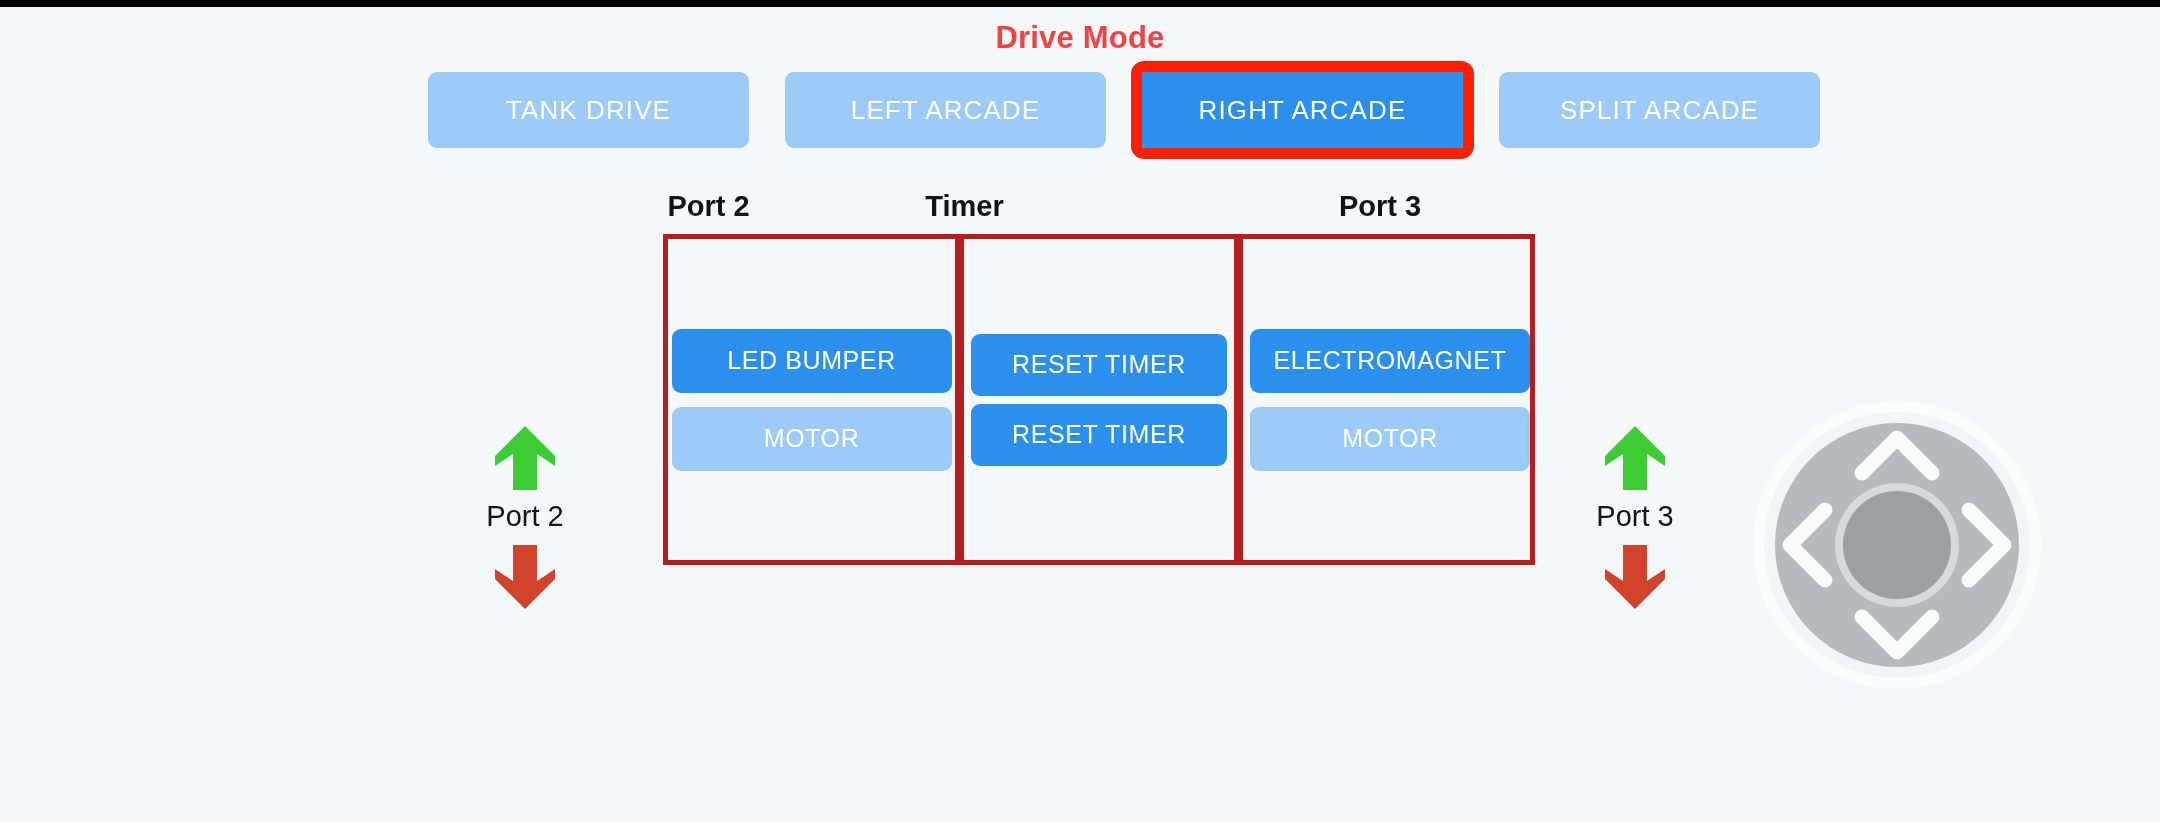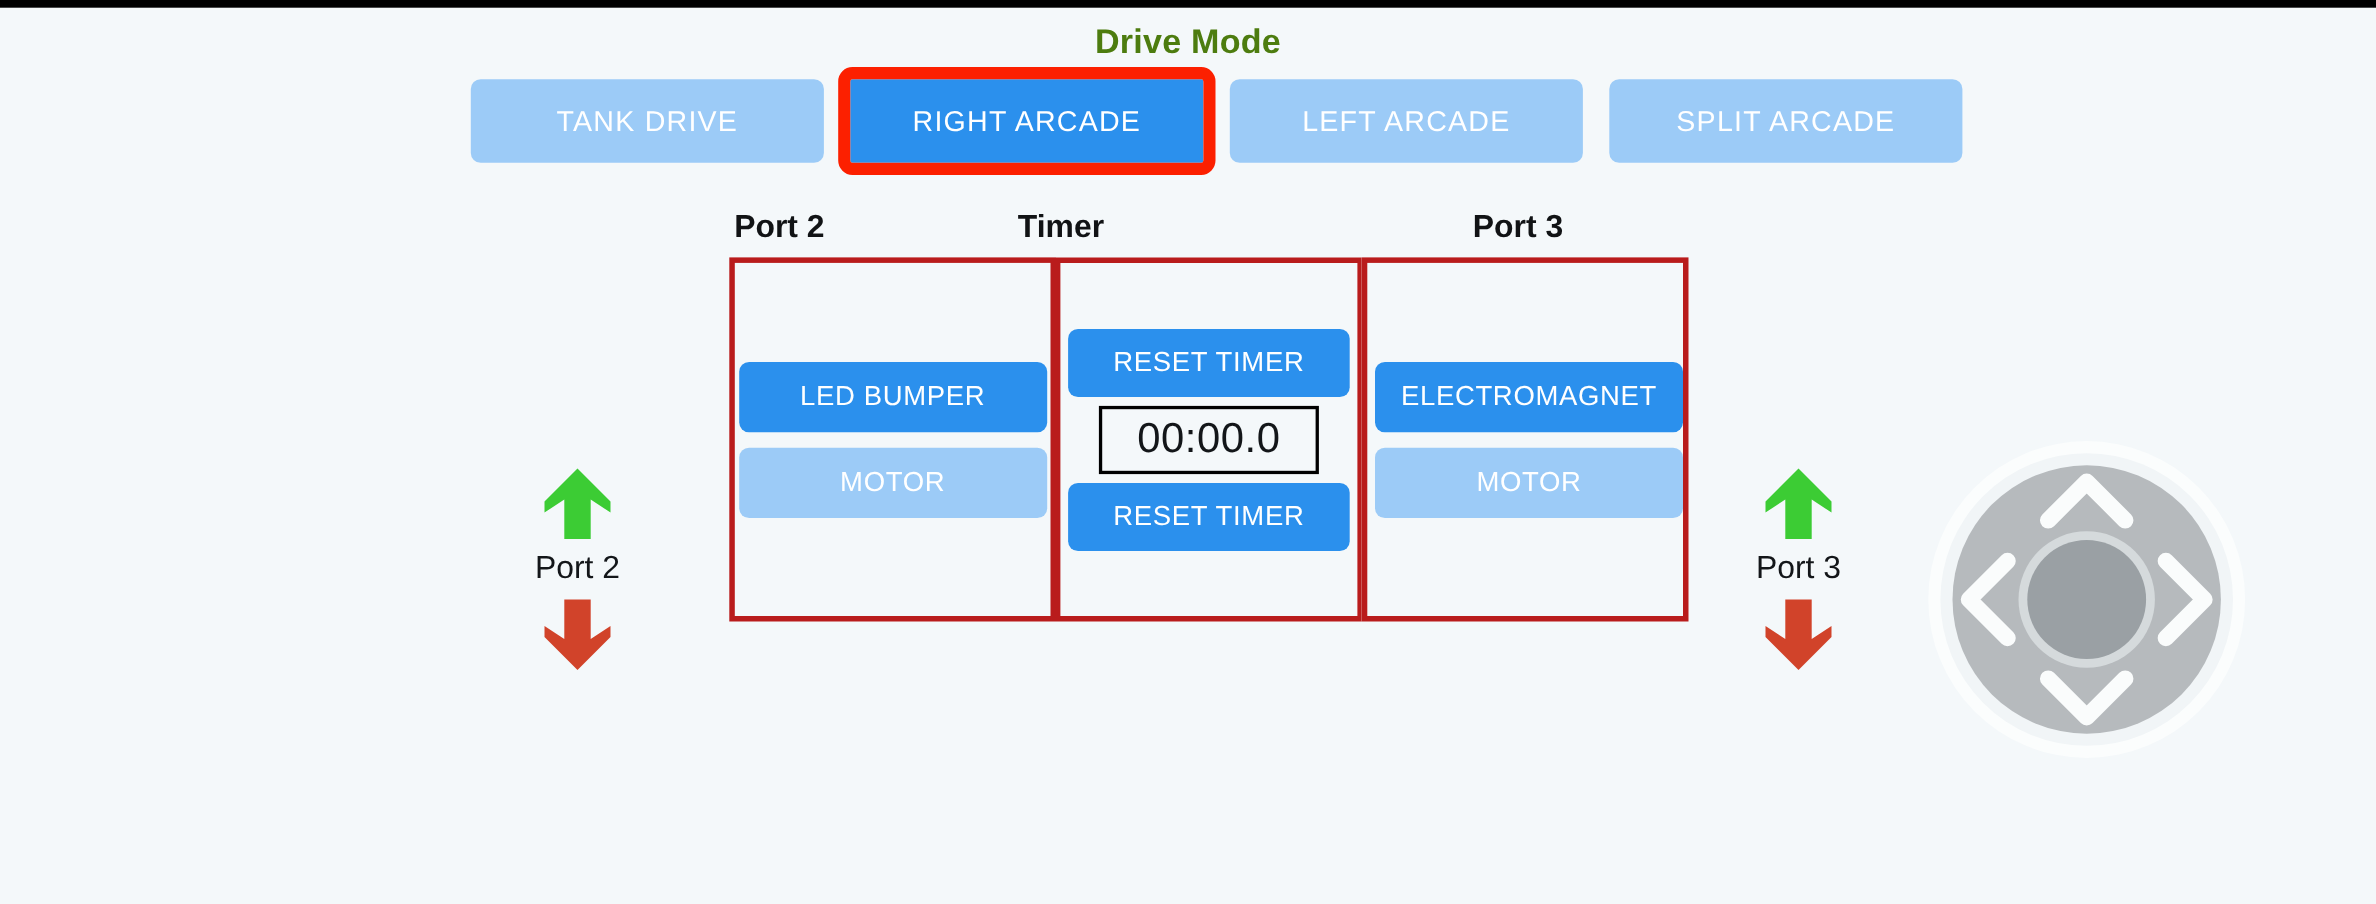--- a/index.html
+++ b/index.html
@@ -23,29 +23,29 @@
   }
   
   .drive-title {
     position: absolute;
     top: 20px;
     left: 0;
     width: 2160px;
     text-align: center;
     font-size: 31px;
     font-weight: bold;
-    color: #4d7c0f;
+    color: #ef4444;
     letter-spacing: 0.2px;
   }
   .mode-row {
     position: absolute;
     top: 72px;
     left: 428px;
     display: flex;
-    gap: 24px;
+    gap: 36px;
     align-items: center;
   }
   .mode-btn {
     width: 321px;
     height: 76px;
     border-radius: 9px;
     display: flex;
     align-items: center;
     justify-content: center;
     font-size: 26px;
@@ -172,40 +172,39 @@
 </style>
 </head>
 <body>
 
 <div class="top-bar"></div>
 
 <div class="drive-title">Drive Mode</div>
 
 <div class="mode-row">
   <div class="mode-btn">TANK DRIVE</div>
+  <div class="mode-btn">LEFT ARCADE</div>
   <div class="mode-btn active">RIGHT ARCADE</div>
-  <div class="mode-btn">LEFT ARCADE</div>
   <div class="mode-btn">SPLIT ARCADE</div>
 </div>
 
 <div class="col-head p2">Port 2</div>
 <div class="col-head tm">Timer</div>
 <div class="col-head p3">Port 3</div>
 
 <div class="panels">
 
   <div class="panel port2">
     <div class="dev-btn on">LED BUMPER</div>
     <div class="dev-btn">MOTOR</div>
   </div>
 
   <div class="panel timer">
     <div class="timer-stack">
       <div class="timer-btn">RESET TIMER</div>
-      <div class="timer-display">00:00.0</div>
       <div class="timer-btn">RESET TIMER</div>
     </div>
   </div>
 
   <div class="panel port3">
     <div class="dev-btn on">ELECTROMAGNET</div>
     <div class="dev-btn">MOTOR</div>
   </div>
 
 </div>

